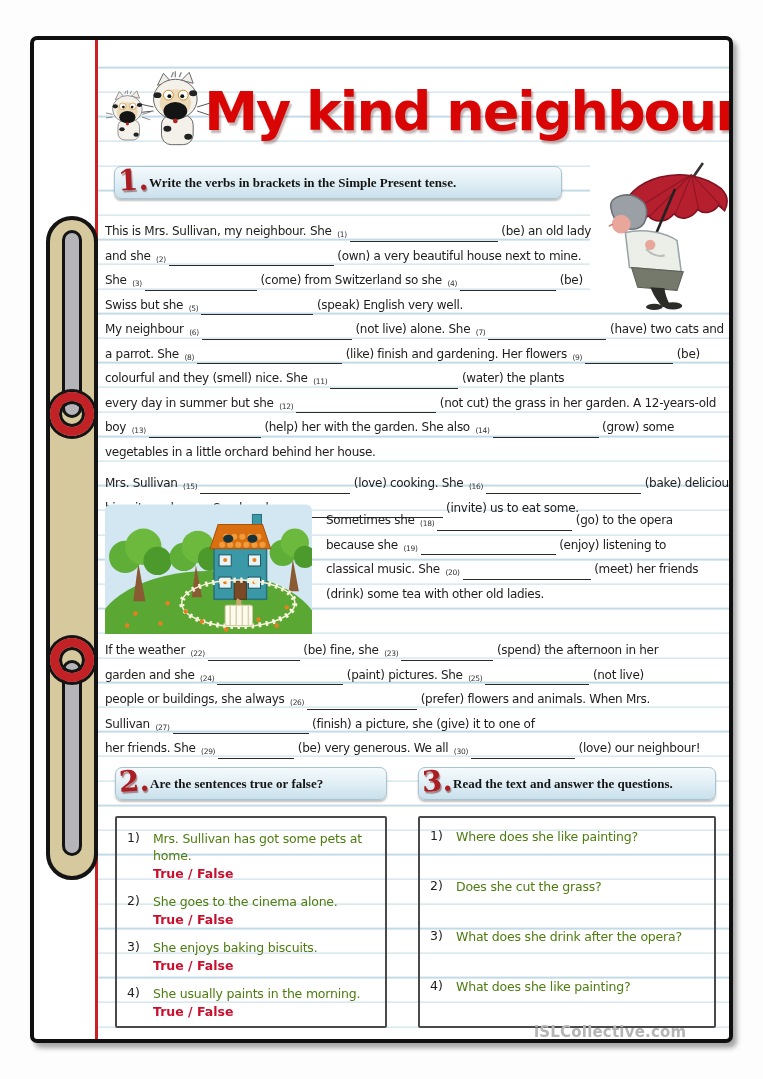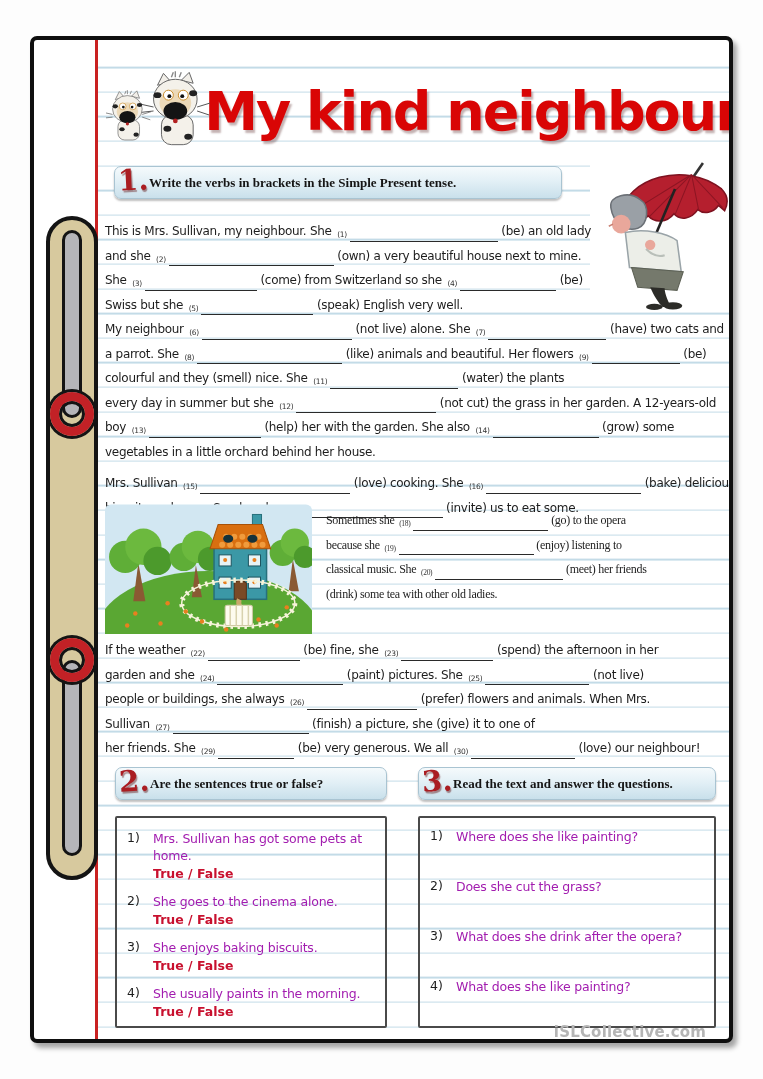--- a/index.html
+++ b/index.html
@@ -43,38 +43,38 @@
   .para{position:absolute;font-size:12px;letter-spacing:-.3px;color:#1d1d1d;z-index:1;}
   .fl{height:24.6px;line-height:24.6px;white-space:nowrap;}
   .blank{display:inline-flex;align-items:baseline;}
   .bnum{font-size:7.5px;color:#333;margin:0 3px 0 2px;position:relative;top:2px;}
   .bline{display:inline-block;height:12px;border-bottom:1.4px solid #2a2a2a;align-self:flex-end;
          margin-bottom:4px;}
 
   .p1{left:71px;top:179px;width:486px;}
   .p2{left:71px;top:277px;width:606px;}
   .p3{left:71px;top:431px;width:606px;}
-  .popera{left:292px;top:468px;width:396px;font-family:Liberation Serif, serif;}
+  .popera{left:292px;top:468px;width:396px;}
   .p5{left:71px;top:598px;width:610px;}
 
   .illus{position:absolute;z-index:1;}
   .cats{left:72px;top:30px;width:104px;height:80px;}
   .lady{left:556px;top:120px;width:140px;height:150px;background:#fff;}
   .house{left:71px;top:464px;width:207px;height:130px;}
 
   .abox{position:absolute;top:776px;height:212px;border:2px solid #4a4a4a;border-radius:2px;
         box-sizing:border-box;z-index:2;}
   .abox2{left:81px;width:272px;padding:12px 8px 0 10px;}
   .abox3{left:384px;width:298px;padding:10px 8px 0 10px;display:flex;flex-direction:column;gap:33px;}
   .item{display:flex;margin-bottom:12px;}
   .inum{width:26px;flex:none;font-size:12.5px;color:#1d1d1d;}
-  .itxt{font-size:12.5px;line-height:17px;color:#a21caf;letter-spacing:-.2px;}
+  .itxt{font-size:12.5px;line-height:17px;color:#4d7c0f;letter-spacing:-.2px;}
   .tf{margin-top:2px;font-size:12.5px;font-weight:bold;color:#c8102e;cursor:default;}
 
-  .watermark{position:absolute;left:500px;top:983px;width:192px;text-align:center;font-size:15px;
+  .watermark{position:absolute;left:500px;top:983px;width:192px;text-align:left;font-size:15px;
         font-weight:bold;color:#b5b5b5;z-index:7;letter-spacing:.2px;}
 </style>
 </head>
 <body>
 
 <div class="stage">
   <div class="frame">
     <div class="ruled"></div>
     <div class="redline"></div>
 
@@ -159,21 +159,21 @@
         <div class="fl"><span>My neighbour </span><span class="blank">
             <span class="bnum">(6)</span>
             <span class="bline" style="width: 150px;"></span>
           </span><span> (not live) alone. She </span><span class="blank">
             <span class="bnum">(7)</span>
             <span class="bline" style="width: 118px;"></span>
           </span><span> (have) two cats and</span></div>
         <div class="fl"><span>a parrot. She </span><span class="blank">
             <span class="bnum">(8)</span>
             <span class="bline" style="width: 145px;"></span>
-          </span><span> (like) animals and beautiful. Her flowers </span><span class="blank">
+          </span><span> (like) finish and gardening. Her flowers </span><span class="blank">
             <span class="bnum">(9)</span>
             <span class="bline" style="width: 88px;"></span>
           </span><span> (be)</span></div>
         <div class="fl"><span>colourful and they </span><span> (smell) nice. She </span><span class="blank">
             <span class="bnum">(11)</span>
             <span class="bline" style="width: 128px;"></span>
           </span><span> (water) the plants</span></div>
         <div class="fl"><span>every day in summer but she </span><span class="blank">
             <span class="bnum">(12)</span>
             <span class="bline" style="width: 140px;"></span>

